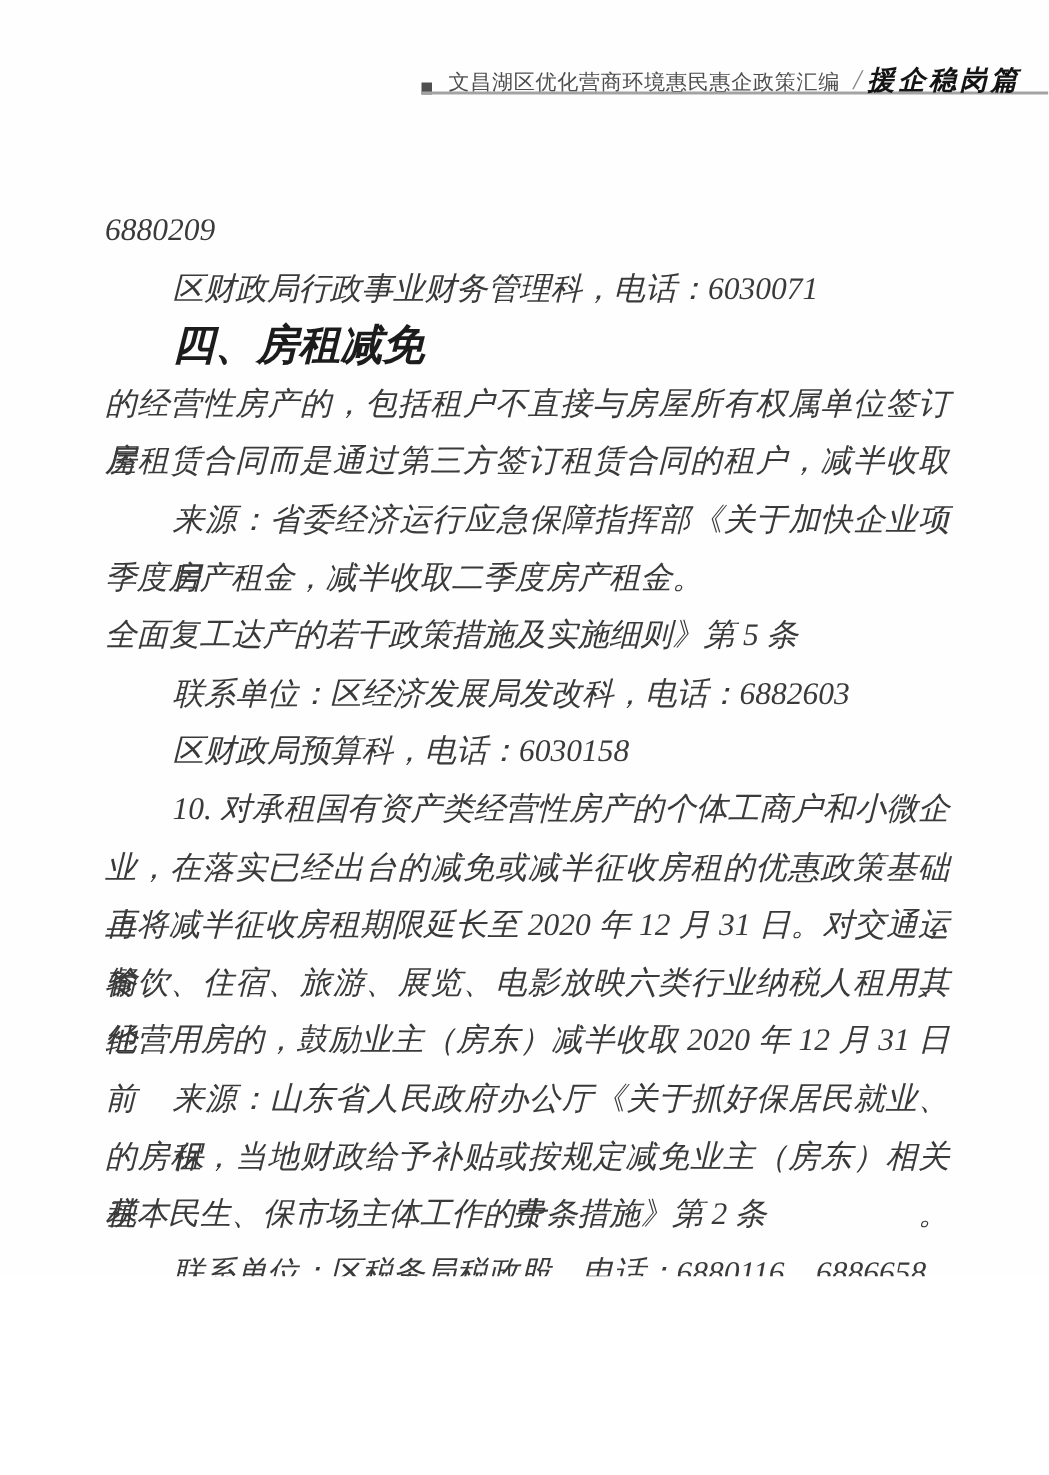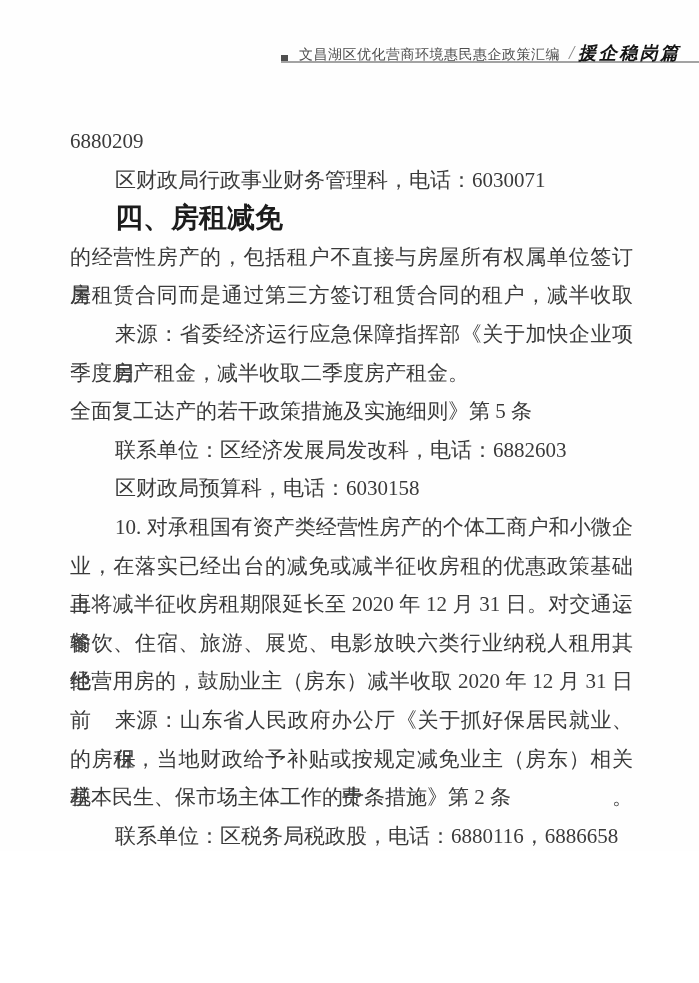--- a/index.html
+++ b/index.html
@@ -60,22 +60,23 @@
     font-style: italic;
     font-size: 18px;
     color: #141414;
     letter-spacing: 2.5px;
   }
 
   
   .body-text {
     position: absolute;
     left: 70px;
-    top: 122px;
+    top: 134px;
     width: 563px;
+    font-style: italic;
   }
   .line {
     height: 38.6px;
     line-height: 38.6px;
     font-size: 21px;
     color: #3a3a3a;
     overflow: visible;
   }
   .line.indent {
     padding-left: 45px;

